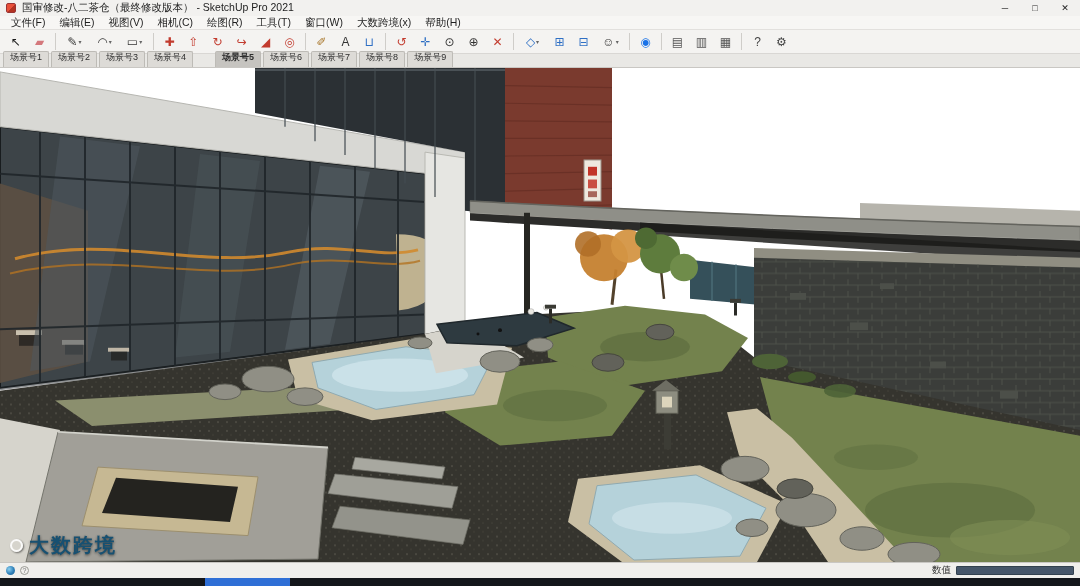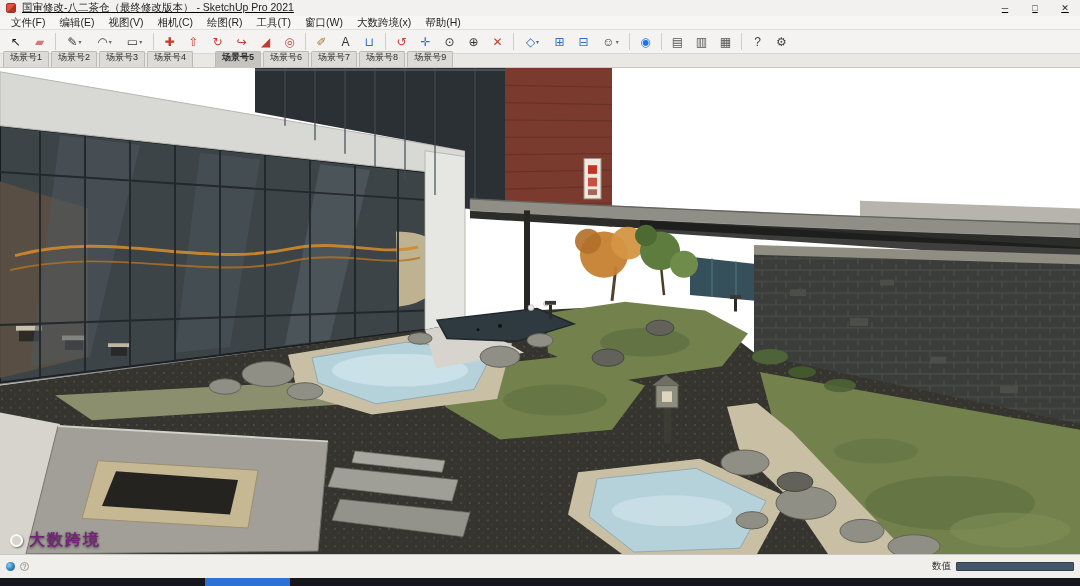--- a/index.html
+++ b/index.html
@@ -1,21 +1,21 @@
 <!DOCTYPE html>
 <html><head>
 <meta charset="utf-8">
 <style>
   * { box-sizing: border-box; }
   html,body { margin:0; width:1080px; height:586px; overflow:hidden;
               font-family:"Liberation Sans","DejaVu Sans",sans-serif; background:#000; }
   .window { width:100%; height:100%; display:flex; flex-direction:column; background:#f0f0ee; }
 
   
-  .titlebar { height:16px; background:#f2f1ef; display:flex; align-items:center; padding-left:6px; gap:6px;text-decoration:underline; }
+  .titlebar { height:16px; background:#f2f1ef; display:flex; align-items:center; padding-left:6px; gap:6px; }
   .app-icon { width:10px; height:10px; border-radius:2px; flex:none;
               background:linear-gradient(135deg,#e8503a 0 55%,#b33322 55% 100%); border:1px solid #933; }
   .title { font-size:10.5px; color:#1d1d1d; white-space:nowrap; }
   .win-controls { margin-left:auto; display:flex; height:100%; }
   .wc { width:30px; height:100%; display:flex; align-items:center; justify-content:center;
         font-size:9px; color:#222; cursor:pointer; }
 
   
   .menubar { height:14px; background:#f7f6f4; display:flex; align-items:flex-start; padding-left:4px;
              border-bottom:1px solid #e2e0dd; }
@@ -37,25 +37,25 @@
   .tab { font-size:9px; color:#2d2d2d; background:#dddbd7; border:1px solid #bdbbb6; border-bottom:none;
          padding:0 6px; height:16px; line-height:11px; border-radius:2px 2px 0 0; cursor:pointer; white-space:nowrap; }
   .tab.active { background:#c6c4c0; font-weight:bold;margin-left:20px; }
 
   
   .viewport { flex:1; position:relative; background:#ffffff; overflow:hidden; cursor:crosshair; }
   .viewport svg { position:absolute; inset:0; width:100%; height:100%; }
   .watermark { position:absolute; left:10px; bottom:3px; display:flex; align-items:center; gap:6px; opacity:.92; }
   .wm-logo { width:13px; height:13px; border:2.5px solid rgba(255,255,255,.95); border-radius:50%;
              box-shadow:1px 1px 2px rgba(0,0,0,.55); flex:none; }
-  .wm-text { font-size:16px; font-weight:bold; color:#701a75; letter-spacing:2px;
+  .wm-text { font-size:20px; font-weight:bold; color:#0c4a6e; letter-spacing:2px;
              text-shadow:0 1px 3px rgba(0,0,0,.65); }
 
   
-  .statusbar { height:24px; background:#f0efec; border-top:1px solid #c9c7c3; display:flex;
+  .statusbar { height:16px; background:#f0efec; border-top:1px solid #c9c7c3; display:flex;
                align-items:center; padding:0 6px; gap:5px; }
   .globe { width:9px; height:9px; border-radius:50%; flex:none;
            background:radial-gradient(circle at 35% 35%,#8cd0f0,#2e7fb8 55%,#1c5d8e); }
   .helpcircle { width:9px; height:9px; border-radius:50%; border:1px solid #9a9a94; color:#777;
                 font-size:7px; line-height:7px; text-align:center; flex:none; }
   .sb-spacer { flex:1; }
   .value-label { font-size:9.5px; color:#2b2b2b; }
   .value-input { width:118px; height:9px; background:#46566a; border:1px solid #33414f; border-radius:1px;
                  color:#fff; font-size:8px; padding:0 2px; font-family:inherit; }
 

